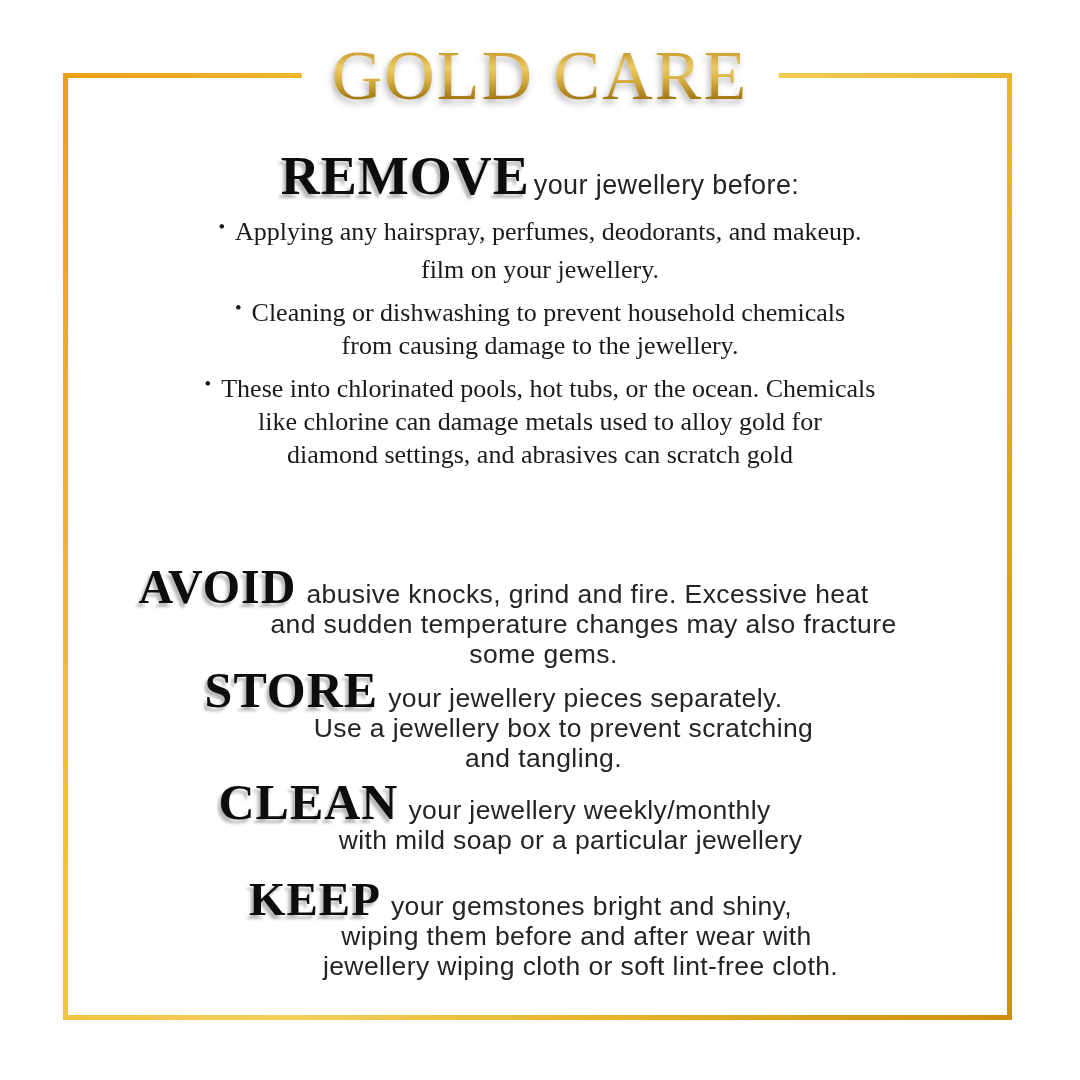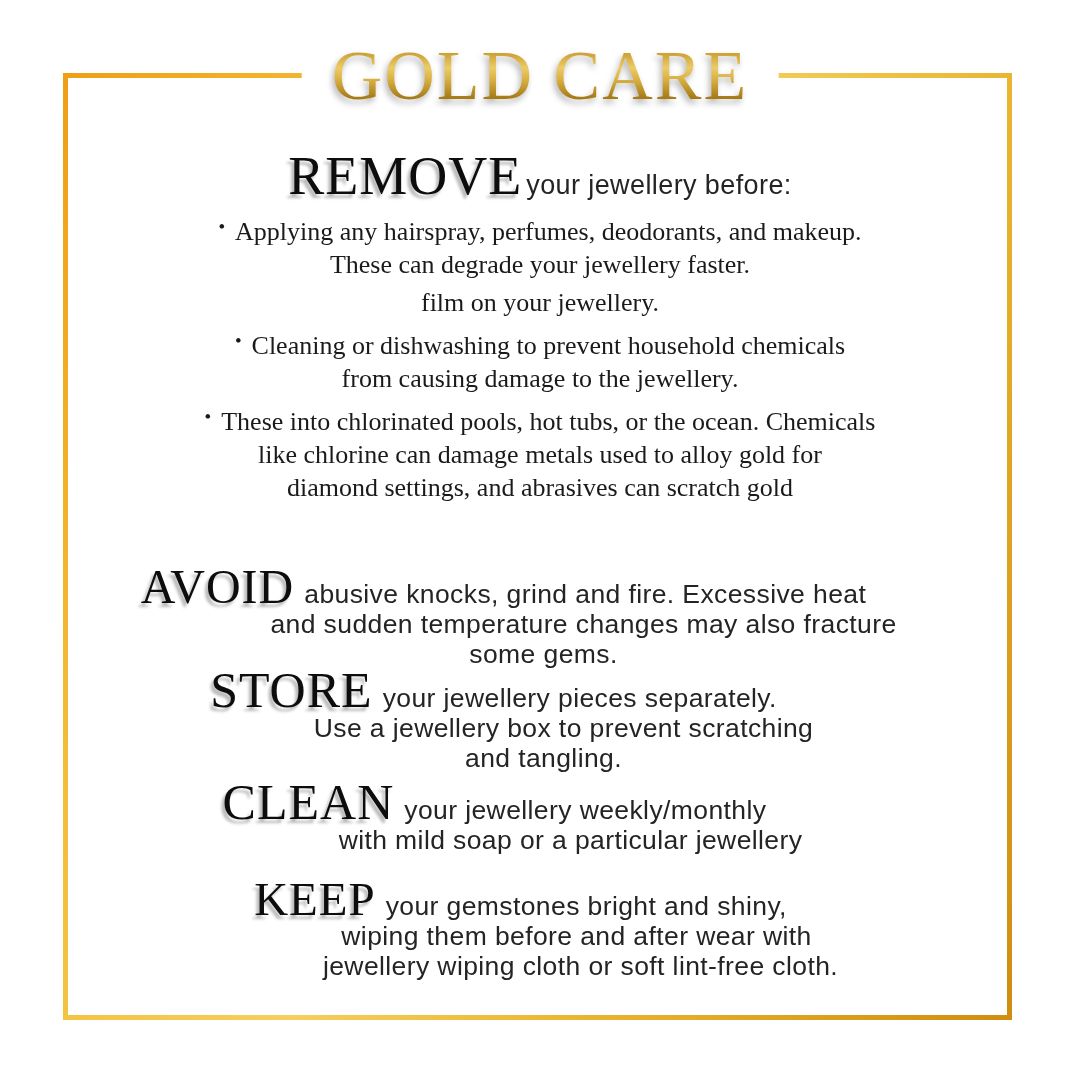--- a/index.html
+++ b/index.html
@@ -19,21 +19,21 @@
     background:#ffffff;padding:0 30px;line-height:72px;white-space:nowrap;z-index:2;
   }
   .title-text{
     font-family:"Liberation Serif",serif;font-size:70px;letter-spacing:2px;font-weight:400;
     background-image:linear-gradient(180deg,#a07414 0%,#c79a2c 18%,#eccb66 40%,#d9b143 55%,#a87d18 78%,#8a650f 100%);
     -webkit-background-clip:text;background-clip:text;color:transparent;
     filter:drop-shadow(-2px 4px 3px rgba(0,0,0,0.30));
   }
   
   .h{
-    font-family:"Liberation Serif",serif;font-weight:400;color:#0d0d0d;
+    font-family:"Liberation Serif",serif;font-weight:700;color:#0d0d0d;
     letter-spacing:1px;line-height:30px;
     text-shadow:-3px 4px 3px rgba(0,0,0,0.28);
   }
   .h-remove{font-size:54px;line-height:33px;}
   .h-avoid{font-size:48px;}
   .h-store{font-size:50px;}
   .h-clean{font-size:50px;}
   .h-keep{font-size:47px;}
   .sans{font-family:"Liberation Sans",sans-serif;color:#242424;letter-spacing:0.4px;}
   
@@ -75,21 +75,20 @@
     <span class="title-text">GOLD CARE</span>
   </div>
 
   <div class="remove-line">
     <span class="h h-remove">REMOVE</span><span class="sans intro">your jewellery before:</span>
   </div>
 
   <div class="bullets">
     <div class="bgroup">
       <div class="bline"><span class="dot">•</span><span>Applying any hairspray, perfumes, deodorants, and makeup.</span></div>
-      <div class="bline">These can degrade your jewellery faster.</div>
     </div>
     <div class="bgroup">
       <div class="bline">film on your jewellery.</div>
     </div>
     <div class="bgroup">
       <div class="bline"><span class="dot">•</span><span>Cleaning or dishwashing to prevent household chemicals</span></div>
       <div class="bline">from causing damage to the jewellery.</div>
     </div>
     <div class="bgroup">
       <div class="bline"><span class="dot">•</span><span>These into chlorinated pools, hot tubs, or the ocean. Chemicals</span></div>

